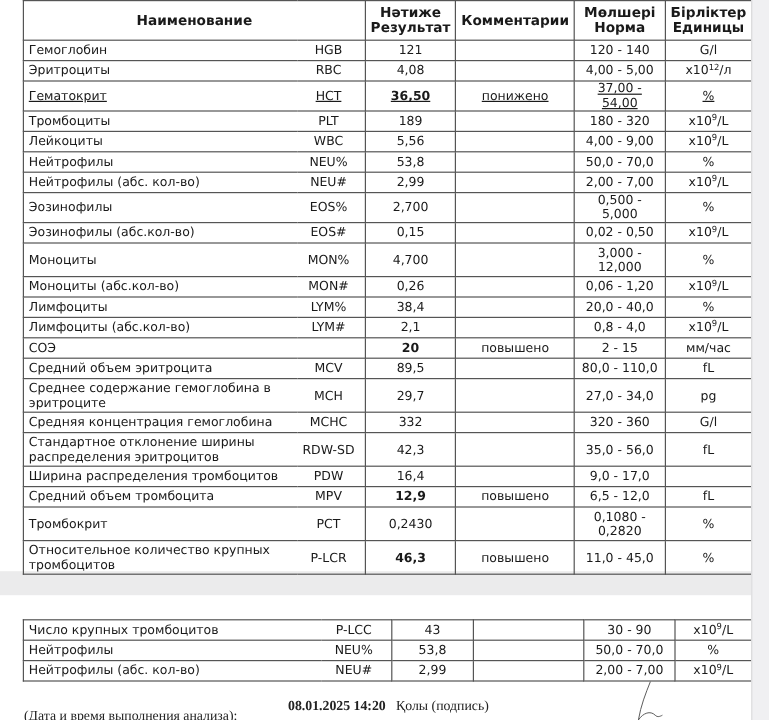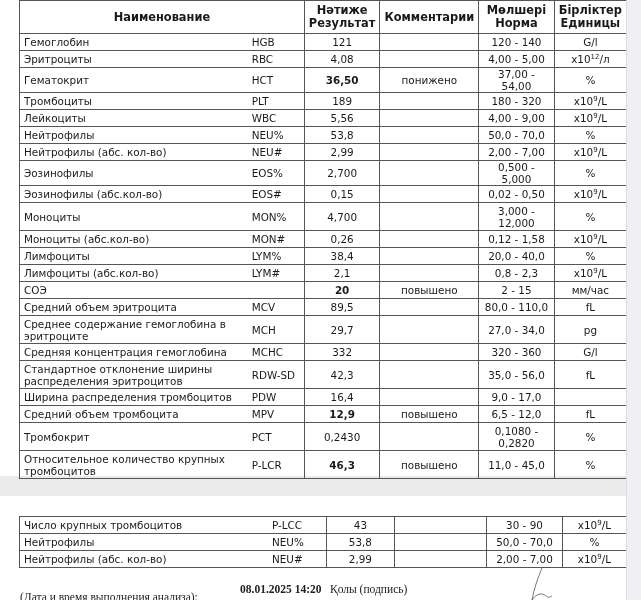--- a/index.html
+++ b/index.html
@@ -5,21 +5,21 @@
   html, body { margin:0; padding:0; }
   body { width:641px; height:600px; overflow:hidden; background:#ebebec; font-family:"DejaVu Sans", sans-serif; position:relative; }
   .page { position:absolute; left:0; background:#ffffff; width:627px; }
   .page1 { top:-2px; height:478px; }
   .page2 { top:496px; height:110px; }
   .scroll-strip { position:absolute; right:0; top:0; width:14px; height:600px; background:#f0f0f2; border-left:1px solid #dcdcde; }
   table { border-collapse:collapse; position:absolute; left:19px; table-layout:fixed; font-size:10.4px; color:#1a1a1a; }
   td, th { border:1px solid #555; padding:0 4px; line-height:12px; }
   th { font-weight:bold; font-size:11.4px; text-align:center; line-height:13px; }
   .c-name { width:246px; }
-  .c-code { width:46px; text-align:left; padding-right:8px; }
+  .c-code { width:46px; text-align:center; padding-right:8px; }
   .c-res { width:61px; text-align:center;margin-top:28px; }
   .c-com { width:86px; text-align:center; }
   .c-norm { width:68px; text-align:center; }
   .c-unit { width:56px; text-align:center; }
   td.c-name { border-right:none; }
   td.c-code { border-left:none; }
   .bold { font-weight:bold; }
   sup { font-size:7px; vertical-align:4px; line-height:0; }
   .t1 { top:2px; }
   .t1 th { height:32px; }
@@ -54,21 +54,21 @@
           <td class="c-unit"><span>G/l</span></td>
         </tr>
         <tr style="height: 17px;">
           <td class="c-name">Эритроциты</td>
           <td class="c-code">RBC</td>
           <td class="c-res">4,08</td>
           <td class="c-com"></td>
           <td class="c-norm">4,00 - 5,00</td>
           <td class="c-unit"><span>x10</span><sup>12</sup><span>/л</span></td>
         </tr>
-        <tr style="height: 17px;">
+        <tr style="height: 17px; text-decoration: underline;">
           <td class="c-name">Гематокрит</td>
           <td class="c-code">HCT</td>
           <td class="c-res bold">36,50</td>
           <td class="c-com">понижено</td>
           <td class="c-norm">37,00 - 54,00</td>
           <td class="c-unit"><span>%</span></td>
         </tr>
         <tr style="height: 17px;">
           <td class="c-name">Тромбоциты</td>
           <td class="c-code">PLT</td>
@@ -123,37 +123,37 @@
           <td class="c-res">4,700</td>
           <td class="c-com"></td>
           <td class="c-norm">3,000 - 12,000</td>
           <td class="c-unit"><span>%</span></td>
         </tr>
         <tr style="height: 17px;">
           <td class="c-name">Моноциты (абс.кол-во)</td>
           <td class="c-code">MON#</td>
           <td class="c-res">0,26</td>
           <td class="c-com"></td>
-          <td class="c-norm">0,12 - 1,58</td>
+          <td class="c-norm">0,06 - 1,20</td>
           <td class="c-unit"><span>x10</span><sup>9</sup><span>/L</span></td>
         </tr>
         <tr style="height: 17px;">
           <td class="c-name">Лимфоциты</td>
           <td class="c-code">LYM%</td>
           <td class="c-res">38,4</td>
           <td class="c-com"></td>
           <td class="c-norm">20,0 - 40,0</td>
           <td class="c-unit"><span>%</span></td>
         </tr>
         <tr style="height: 17px;">
           <td class="c-name">Лимфоциты (абс.кол-во)</td>
           <td class="c-code">LYM#</td>
           <td class="c-res">2,1</td>
           <td class="c-com"></td>
-          <td class="c-norm">0,8 - 2,3</td>
+          <td class="c-norm">0,8 - 4,0</td>
           <td class="c-unit"><span>x10</span><sup>9</sup><span>/L</span></td>
         </tr>
         <tr style="height: 17px;">
           <td class="c-name">СОЭ</td>
           <td class="c-code"></td>
           <td class="c-res bold">20</td>
           <td class="c-com">повышено</td>
           <td class="c-norm">2 - 15</td>
           <td class="c-unit"><span>мм/час</span></td>
         </tr>

